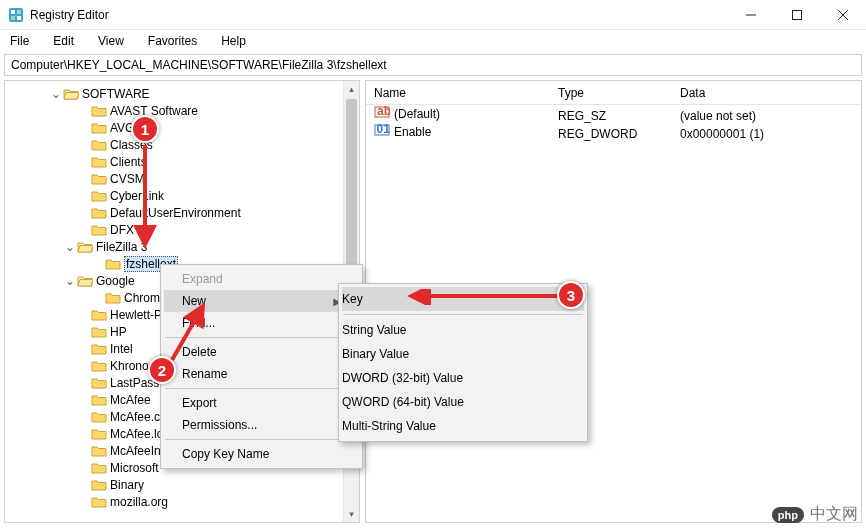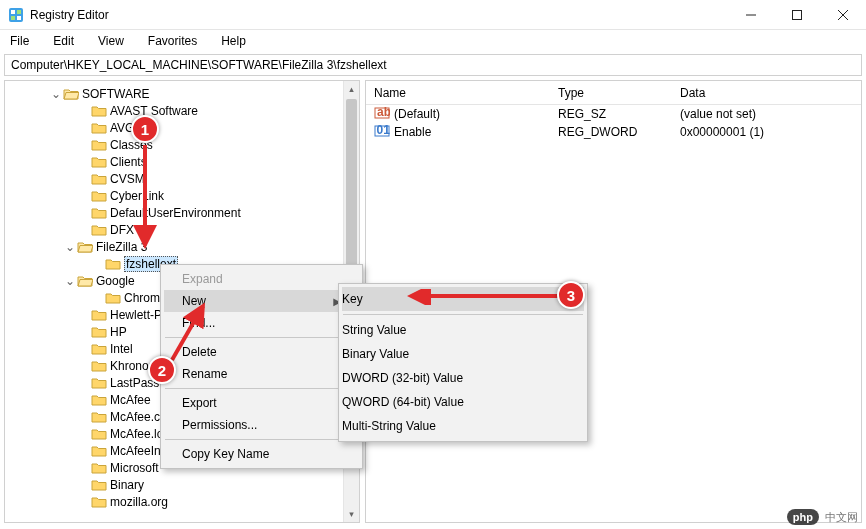--- a/index.html
+++ b/index.html
@@ -17,21 +17,21 @@
 
 .content { display: flex; height: calc(529px - 30px - 22px - 26px - 4px); }
 .tree { width: 356px; border: 1px solid #d0d0d0; margin: 2px 0 2px 4px; overflow: hidden; position: relative; }
 .splitter { width: 5px; cursor: col-resize; }
 .listpane { flex: 1; border: 1px solid #d0d0d0; margin: 2px 4px 2px 0; overflow: hidden; }
 
 .list-header { display: flex; border-bottom: 1px solid #e5e5e5; background: #fff; height: 24px; align-items: center; }
 .list-header div { padding: 4px 8px; }
 .col-name { width: 184px; } .col-type { width: 122px; } .col-data { flex: 1; }
 
-.list-row { display: flex; align-items: center; height: 18px; }
+.list-row { display: flex; align-items: flex-end; height: 18px; }
 .list-row .cell { padding: 0 8px; }
 .list-row .col-name { display: flex; align-items: center; gap: 4px; }
 
 .tree-inner { padding: 4px 0 4px 0; }
 .tree-row { display: flex; align-items: center; height: 17px; white-space: nowrap; }
 .tree-row .label { margin-left: 3px; }
 .tree-row.selected .label { background: #cce8ff; border: 1px dotted #555; padding: 0 1px; }
 .toggle { width: 14px; display: inline-flex; justify-content: center; color: #666; }
 .spacer { display: inline-block; }
 
@@ -53,21 +53,21 @@
 
 .scrollbar { position: absolute; right: 0; top: 0; bottom: 0; width: 16px; background: #f0f0f0; border-left: 1px solid #e5e5e5; }
 .scrollbar .thumb { position: absolute; left: 2px; right: 2px; top: 18px; height: 210px; background: #c6c6c6; border-radius: 2px; }
 .scrollbar .arrow { position: absolute; left: 0; right: 0; height: 16px; text-align: center; color: #666; font-size: 9px; line-height: 16px; }
 
 .annot { position: absolute; width: 28px; height: 28px; border-radius: 50%; background: #e12a2b; border: 2px solid #fff; box-shadow: 0 0 4px rgba(0,0,0,.4); color: #fff; font-weight: bold; font-size: 15px; display: flex; align-items: center; justify-content: center; z-index: 50; }
 .arrow-svg { position: absolute; z-index: 40; }
 
 .watermark { position: absolute; right: 8px; bottom: 4px; display: flex; align-items: center; gap: 6px; opacity: .9; }
 .watermark .logo { background: #333; color: #fff; font-weight: bold; padding: 2px 6px; border-radius: 10px; font-size: 11px; }
-.watermark .txt { font-size: 11px; color: #666; }
+.watermark .txt { font-size: 16px; color: #666; }
 
 .reg-ico { width: 16px; height: 16px; display:inline-block; }
 </style>
 </head>
 <body>
 
 <div class="titlebar">
   <span class="reg-ico">
     <svg viewBox="0 0 16 16">
         <rect x="1" y="1" width="14" height="14" fill="#3ea1e7" rx="2"></rect>

